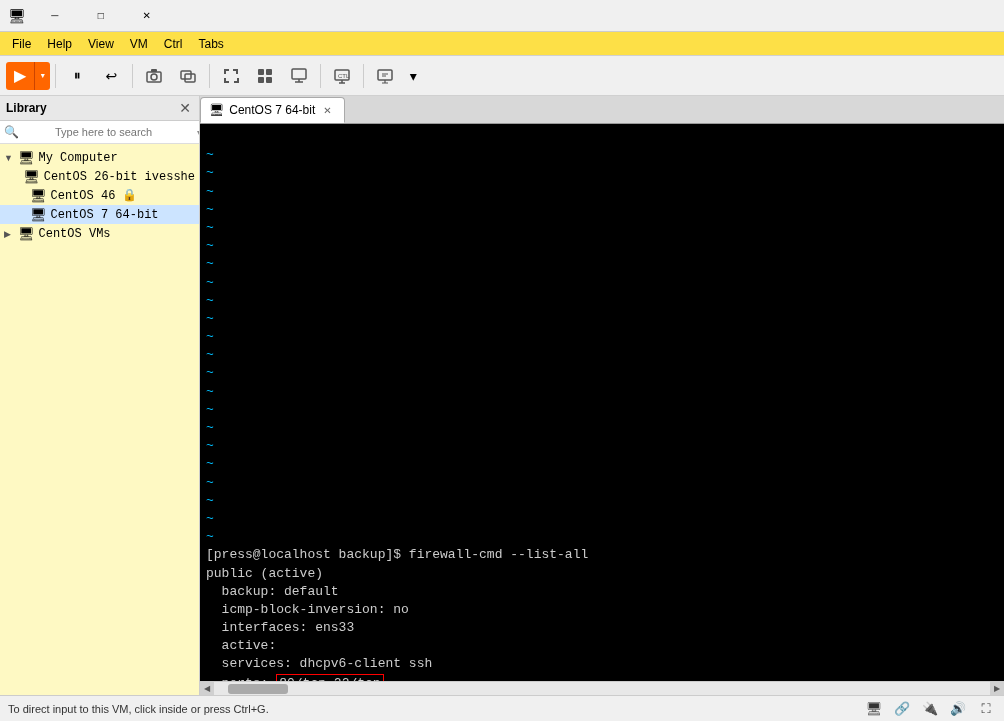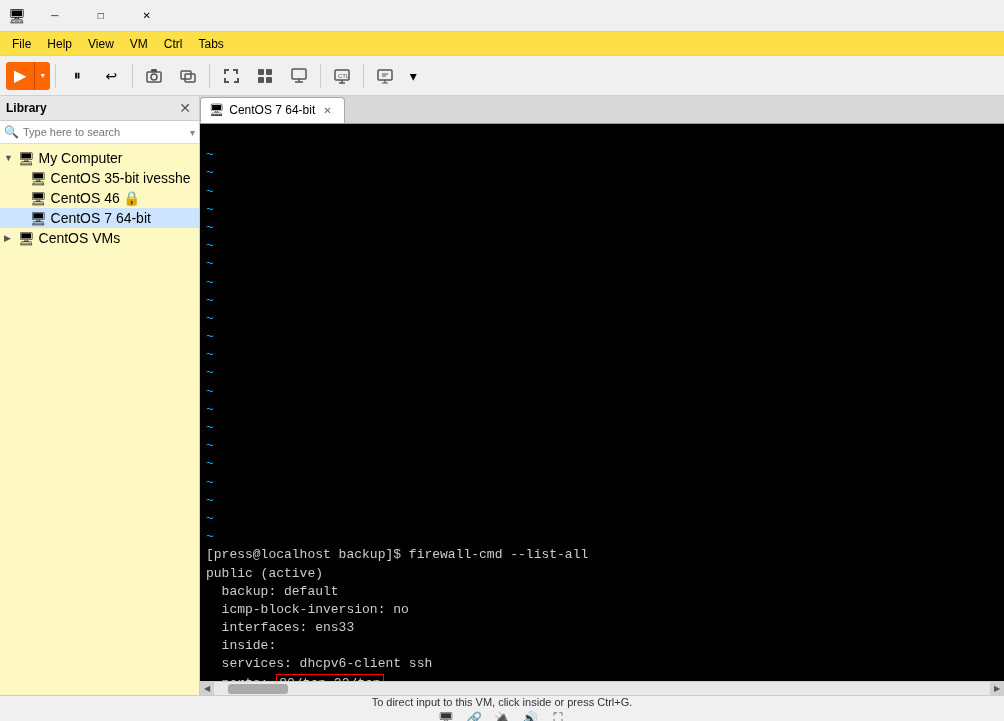--- a/index.html
+++ b/index.html
@@ -134,21 +134,21 @@
       flex: 1; overflow-y: auto; padding: 4px 0;
     }
     .tree-item {
       display: flex; align-items: center;
       padding: 2px 4px; cursor: pointer; font-size: 12px;
       white-space: nowrap; overflow: hidden;
     }
     .tree-item.selected { background: #cce4ff; }
     .tree-expand { width: 12px; font-size: 9px; color: #555; margin-right: 2px; }
     .tree-icon { font-size: 13px; margin-right: 4px; }
-    .tree-label { font-size: 14px; }
+    .tree-label { font-size: 12px; font-family: Liberation Mono, monospace; }
     .indent1 { padding-left: 16px; }
 
     
     #content {
       flex: 1;
       display: flex;
       flex-direction: column;
       background: #000;
       overflow: hidden;
     }
@@ -220,21 +220,20 @@
     #statusbar {
       height: 26px;
       background: #f0f0f0;
       border-top: 1px solid #ccc;
       display: flex;
       align-items: center;
       padding: 0 8px;
       font-size: 11px;
       color: #333;
       justify-content: space-between;
-      flex-direction: column;
     }
     #statusbar .status-icons {
       display: flex; gap: 8px; align-items: center;
     }
     .status-icon-btn {
       width: 20px; height: 20px;
       display: flex; align-items: center; justify-content: center;
       cursor: pointer; font-size: 13px;
     }
   </style>
@@ -323,35 +322,35 @@
 
 <div id="main">
 
   <div id="sidebar">
     <div id="sidebar-header">
       <span>Library</span>
       <button class="close-btn">✕</button>
     </div>
     <div id="sidebar-search">
       <span class="search-icon">🔍</span>
-      <input type="text" style="border: none; outline: none; font-size: 11px; flex: 1 1 0%; color: rgb(153, 153, 153);" placeholder="Type here to search">
+      <input type="text" style="border: none; outline: none; font-size: 11px; flex: 1 1 0%; color: rgb(153, 153, 153); margin-left: 32px;" placeholder="Type here to search">
       <span class="dropdown-arrow">▾</span>
     </div>
     <div id="sidebar-tree">
 
       <div class="tree-item">
         <span class="tree-expand">▼</span>
         <span class="tree-icon">🖥</span>
         <span class="tree-label">My Computer</span>
       </div>
 
       <div class="tree-item indent1">
         <span class="tree-expand"></span>
         <span class="tree-icon">🖥</span>
-        <span class="tree-label">CentOS 35-bit ivesshe</span>
+        <span class="tree-label">CentOS 26-bit ivesshe</span>
       </div>
 
       <div class="tree-item indent1">
         <span class="tree-expand"></span>
         <span class="tree-icon">🖥</span>
         <span class="tree-label">CentOS 46 🔒</span>
       </div>
 
       <div class="tree-item indent1 selected">
         <span class="tree-expand"></span>
@@ -398,21 +397,21 @@
 <span class="term-tilde">~</span>
 <span class="term-tilde">~</span>
 <span class="term-tilde">~</span>
 <span class="term-tilde">~</span>
 <span class="term-tilde">~</span>
 <span>[press@localhost backup]$ firewall-cmd --list-all</span>
 <span>public (active)</span>
 <span>  backup: default</span>
 <span>  icmp-block-inversion: no</span>
 <span>  interfaces: ens33</span>
-<span>  inside: </span>
+<span>  active: </span>
 <span>  services: dhcpv6-client ssh</span>
 <span>  ports: <span class="highlighted-line">80/tcp 22/tcp</span></span>
 
 
 
 
 
 
 
 

